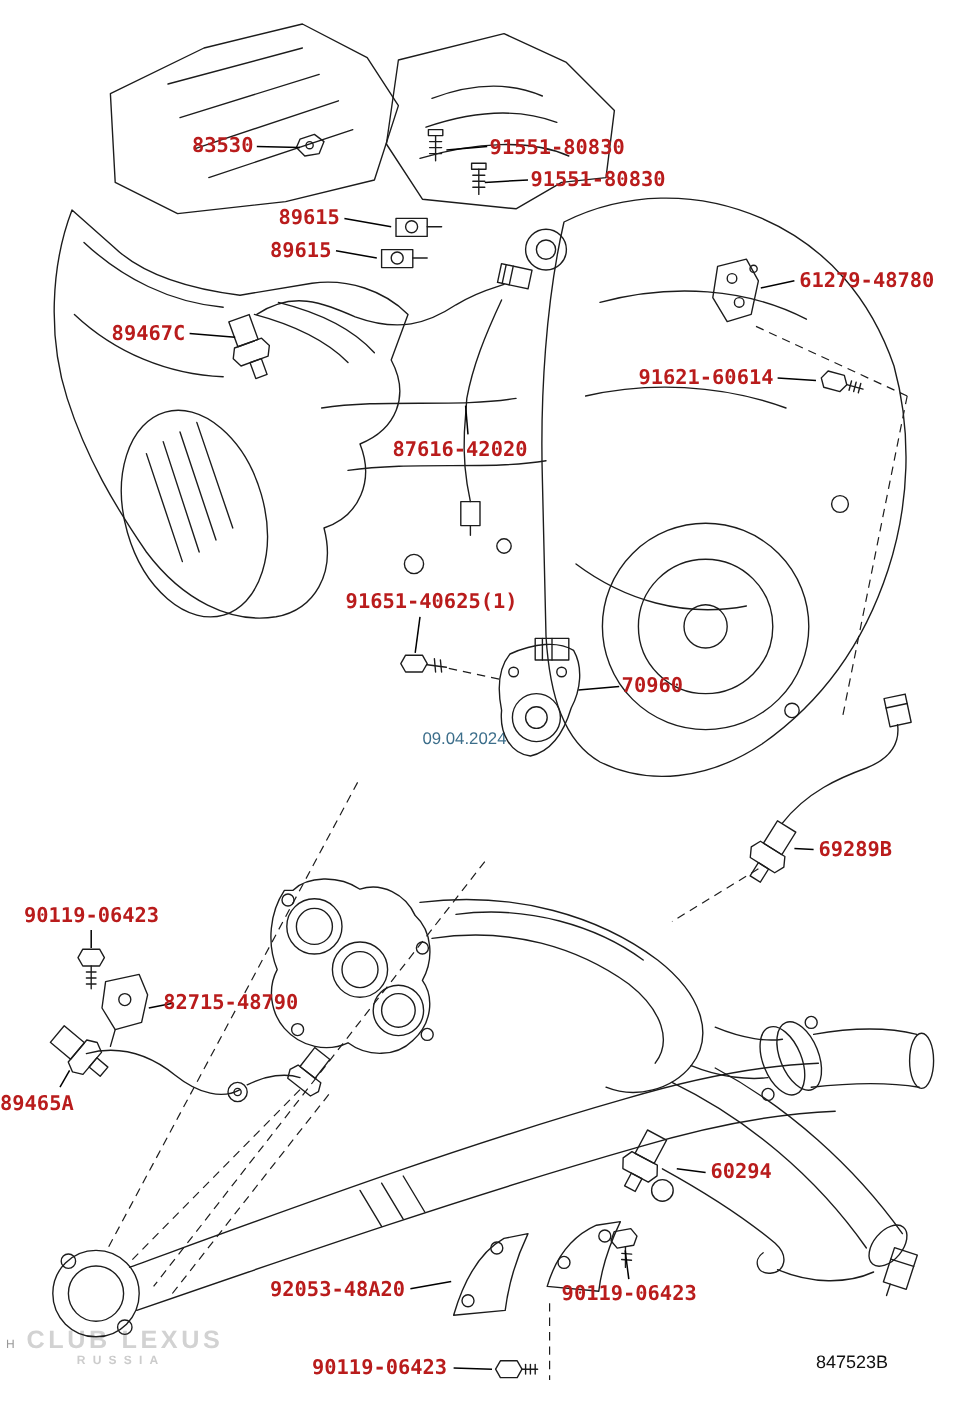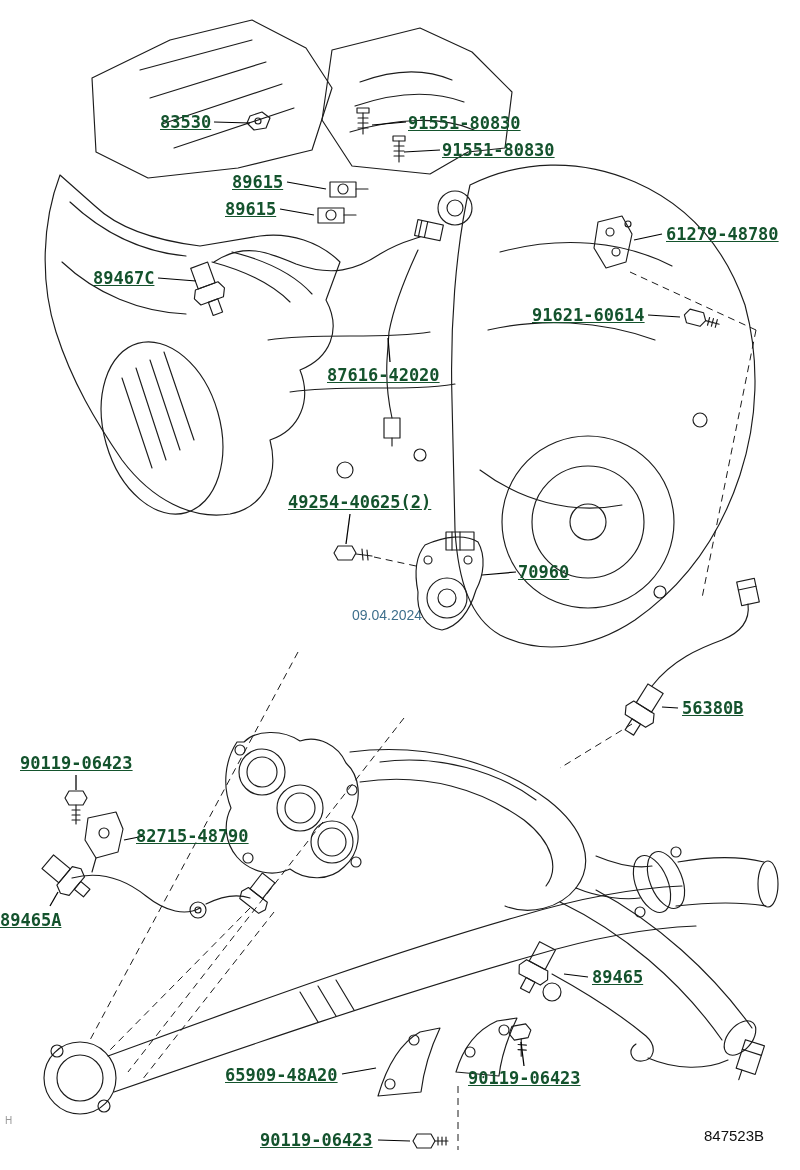--- a/index.html
+++ b/index.html
@@ -3,37 +3,41 @@
 <meta charset="utf-8">
 <style>
   html,body{margin:0;padding:0;background:#ffffff;}
   .stage{position:relative;width:800px;height:1170px;background:#fff;overflow:hidden;
          font-family:"Liberation Sans",sans-serif;}
   svg.art{position:absolute;left:0;top:0;width:800px;height:1170px;}
   .ln{stroke:#1c1c1c;stroke-width:1.15;fill:none;stroke-linejoin:round;stroke-linecap:round;}
   .dash{stroke:#1c1c1c;stroke-width:1;fill:none;stroke-dasharray:7 5;}
   .leader{stroke:#000;stroke-width:1.25;fill:none;}
   .part-label{position:absolute;font:700 17px/20px "DejaVu Sans Mono",monospace;
-              color:#14532d;white-space:nowrap;text-decoration:underline;}
+              color:#b91c1c;white-space:nowrap;}
   .wm-main{position:absolute;left:80px;top:552px;font:400 46px/1 "Liberation Sans",sans-serif;
            color:#8f8f8f;opacity:.6;letter-spacing:6px;white-space:nowrap;}
   .wm-date{position:absolute;left:352px;top:608px;font:400 14px/1 "Liberation Sans",sans-serif;
            color:#0c4a6e;opacity:.8;}
   .wm-club{position:absolute;left:22px;top:1106px;color:#d2d2d2;}
   .wm-club .l1{font:700 21px/1 "Liberation Sans",sans-serif;letter-spacing:3px;}
   .wm-club .l2{font:700 10px/1 "Liberation Sans",sans-serif;letter-spacing:6px;color:#cccccc;margin-top:3px;padding-left:42px;}
   .sheet-mark{position:absolute;left:5px;top:1116px;font:400 10px/1 "Liberation Sans",sans-serif;color:#999;}
-  .drawing-number{position:absolute;left:680px;top:1128px;font:400 15px/1 "Liberation Sans",sans-serif;color:#111;margin-left:24px;}
+  .drawing-number{position:absolute;left:680px;top:1128px;font:400 15px/1 "Liberation Sans",sans-serif;color:#111;}
 </style>
 </head>
 <body>
 
 <div class="stage">
 
   <div class="wm-date">09.04.2024</div>
+  <div class="wm-club">
+    <div class="l1">CLUB LEXUS</div>
+    <div class="l2">RUSSIA</div>
+  </div>
   <div class="sheet-mark">H</div>
   <div class="drawing-number">847523B</div>
 
   <svg class="art" viewBox="0 0 800 1170">
 
     <g class="ln">
       <path d="M92,78 L170,40 L252,20 L306,48 L332,88 L312,150 L238,168 L148,178 L96,152 Z"></path>
       <path d="M140,70 L252,40"></path>
         <path d="M150,98 L266,62"></path>
       <path d="M162,124 L282,84"></path>
@@ -316,24 +320,24 @@
 
   <div class="part-label" style="left:160px;top:112px">83530</div>
   <div class="part-label" style="left:408px;top:113px">91551-80830</div>
   <div class="part-label" style="left:442px;top:140px">91551-80830</div>
   <div class="part-label" style="left:232px;top:172px">89615</div>
   <div class="part-label" style="left:225px;top:199px">89615</div>
   <div class="part-label" style="left:666px;top:224px">61279-48780</div>
   <div class="part-label" style="left:93px;top:268px">89467C</div>
   <div class="part-label" style="left:532px;top:305px">91621-60614</div>
   <div class="part-label" style="left:327px;top:365px">87616-42020</div>
-  <div class="part-label" style="left:288px;top:492px">49254-40625(2)</div>
+  <div class="part-label" style="left:288px;top:492px">91651-40625(1)</div>
   <div class="part-label" style="left:518px;top:562px">70960</div>
-  <div class="part-label" style="left:682px;top:698px">56380B</div>
+  <div class="part-label" style="left:682px;top:698px">69289B</div>
   <div class="part-label" style="left:20px;top:753px">90119-06423</div>
   <div class="part-label" style="left:136px;top:826px">82715-48790</div>
   <div class="part-label" style="left:0;top:910px">89465A</div>
-  <div class="part-label" style="left:592px;top:967px">89465</div>
-  <div class="part-label" style="left:225px;top:1065px">65909-48A20</div>
+  <div class="part-label" style="left:592px;top:967px">60294</div>
+  <div class="part-label" style="left:225px;top:1065px">92053-48A20</div>
   <div class="part-label" style="left:468px;top:1068px">90119-06423</div>
   <div class="part-label" style="left:260px;top:1130px">90119-06423</div>
 
 </div>
 
 </body></html>

